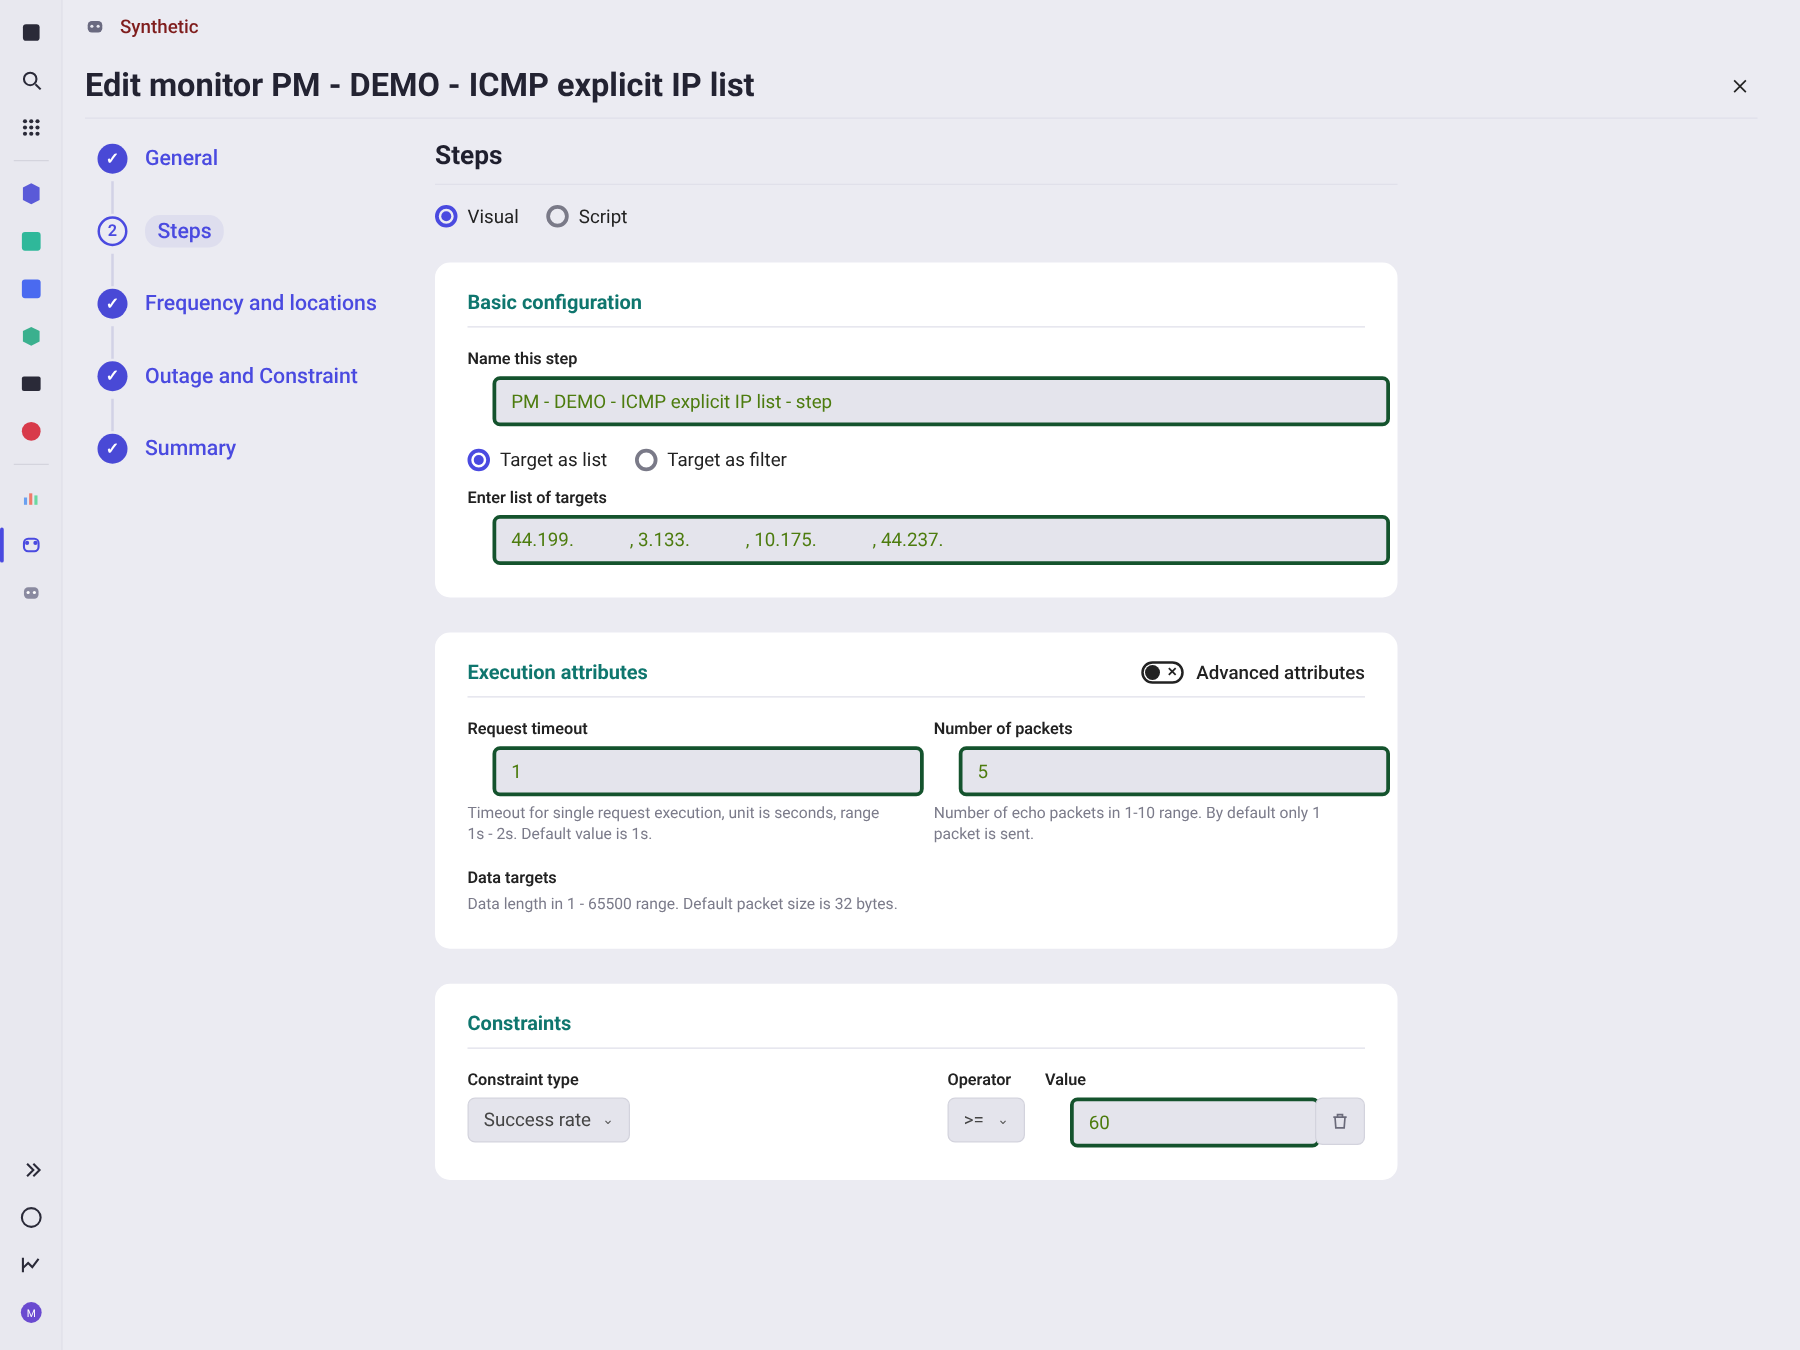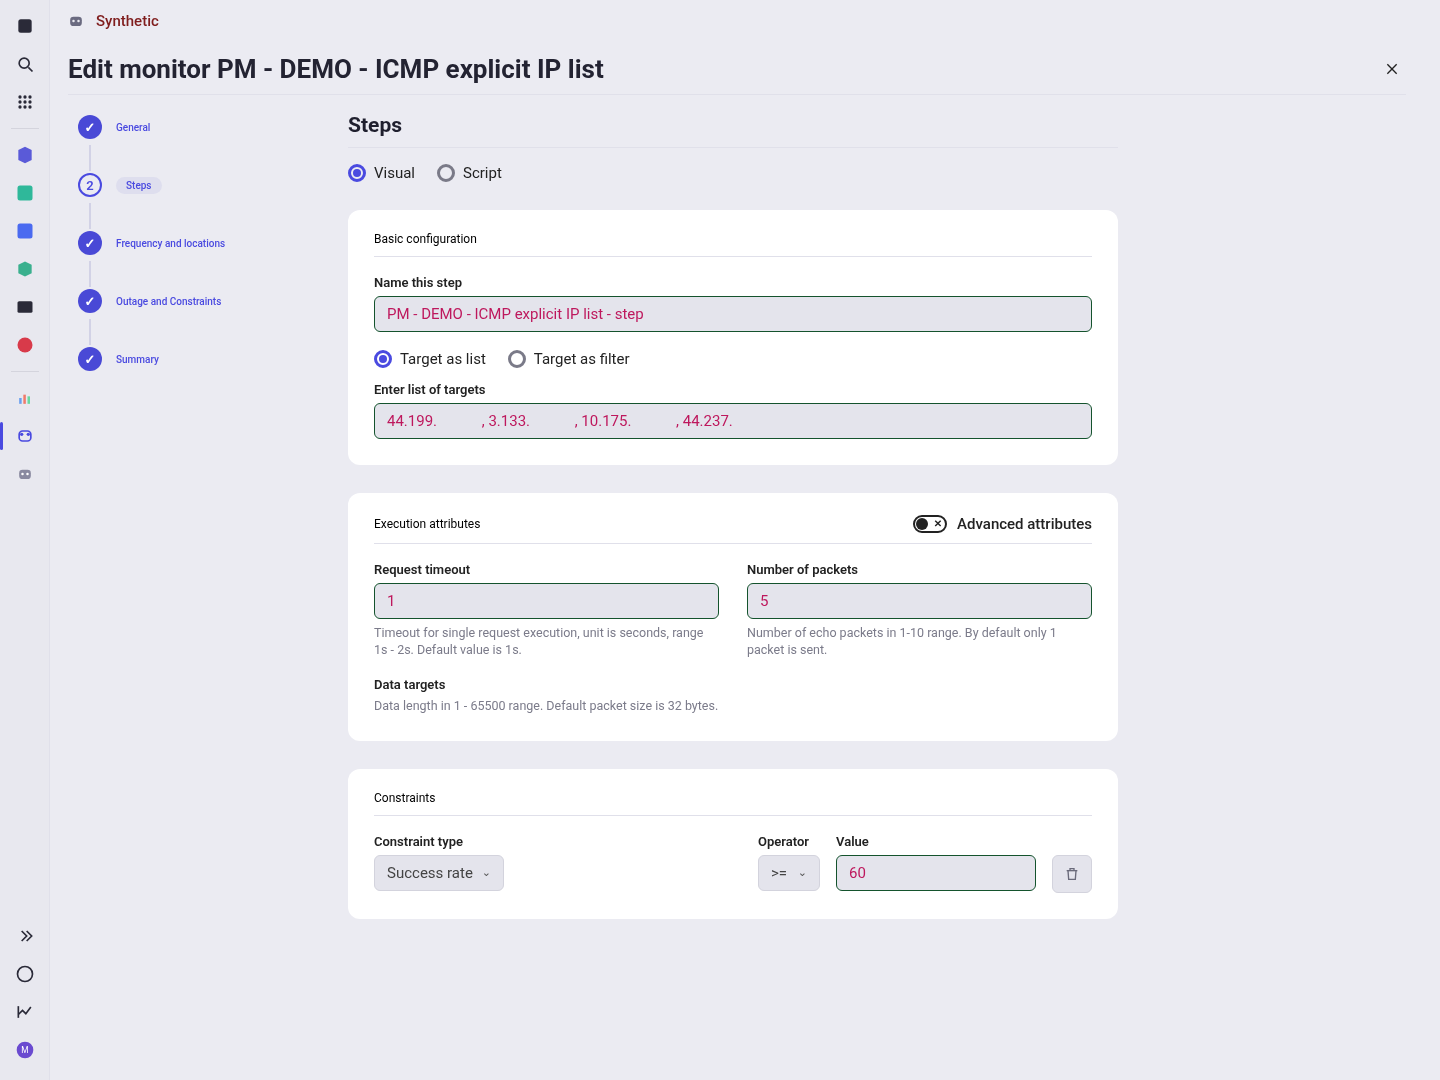--- a/index.html
+++ b/index.html
@@ -39,40 +39,40 @@
   .close-btn{width:28px;height:28px;border-radius:6px;display:flex;align-items:center;justify-content:center;cursor:pointer;color:#333;}
 
   .layout{display:flex;gap:20px;margin-top:18px;}
 
   
   .stepper{width:260px;flex-shrink:0;padding-left:10px;}
   .step{display:flex;align-items:center;gap:14px;height:28px;margin-bottom:4px;cursor:pointer;}
   .step-circle{width:24px;height:24px;border-radius:50%;display:flex;align-items:center;justify-content:center;font-size:13px;font-weight:600;}
   .step-circle.done{background:var(--step-done);color:#fff;}
   .step-circle.current{border:2px solid var(--primary);color:var(--primary);background:transparent;}
-  .step-label{font-size:10px;color:var(--primary);font-weight:500;}
+  .step-label{font-size:17px;color:var(--primary);font-weight:500;}
   .step-label.pill{background:#dedeee;border-radius:12px;padding:3px 10px;}
   .step-connector{width:2px;height:26px;background:#d2d2e6;margin-left:11px;}
 
   
   .content{flex:1;max-width:770px;}
   .content h2.section-lead{font-size:21px;font-weight:700;margin:0 0 16px 0;padding-bottom:10px;border-bottom:1px solid var(--border);}
 
   .radio-row{display:flex;gap:22px;align-items:center;margin-bottom:28px;}
   .radio{display:flex;gap:8px;cursor:pointer;}
   .radio .dot{width:18px;height:18px;border-radius:50%;border:3px solid #7a7a88;display:flex;align-items:center;justify-content:center;}
   .radio.selected .dot{border-color:var(--primary);}
   .radio.selected .dot::after{content:"";width:8px;height:8px;border-radius:50%;background:var(--primary);}
   .radio .lab{font-size:15px;color:#222;}
 
   .card{background:var(--panel);border-radius:12px;padding:22px 26px 26px 26px;margin-bottom:28px;}
   .card-head{display:flex;align-items:center;justify-content:space-between;border-bottom:1px solid var(--border);padding-bottom:10px;margin-bottom:18px;}
-  .card-title{font-size:12px;font-weight:400;color:#000000;}
+  .card-title{font-size:16px;font-weight:700;color:#0f766e;}
   .field-label{font-size:13px;font-weight:600;color:#222;margin-bottom:6px;display:block;}
-  .input{width:100%;background:var(--input-bg);border:1px solid #14532d;border-radius:6px;padding:8px 12px;font-size:15px;color:#be185d;}
+  .input{width:100%;background:var(--input-bg);border:3px solid #14532d;border-radius:6px;padding:8px 12px;font-size:15px;color:#4d7c0f;margin-left:20px;}
   .help{font-size:12.5px;color:#7b7b8a;margin-top:6px;line-height:1.35;}
   .two-col{display:flex;gap:28px;}
   .two-col > div{flex:1;}
 
   .toggle{display:flex;align-items:center;gap:10px;}
   .toggle-pill{width:34px;height:18px;border:2px solid #222;border-radius:20px;position:relative;cursor:pointer;}
   .toggle-pill::after{content:"";position:absolute;left:1px;top:1px;width:12px;height:12px;border-radius:50%;background:#222;}
   .toggle-x{position:absolute;right:3px;top:1px;font-size:10px;color:#222;font-weight:700;}
   .toggle-lab{font-size:15px;color:#222;font-weight:500;}
 
@@ -231,21 +231,21 @@
         <div class="step-label pill">Steps</div>
       </div>
       <div class="step-connector"></div>
       <div class="step">
         <div class="step-circle done">✓</div>
         <div class="step-label">Frequency and locations</div>
       </div>
       <div class="step-connector"></div>
       <div class="step">
         <div class="step-circle done">✓</div>
-        <div class="step-label">Outage and Constraints</div>
+        <div class="step-label">Outage and Constraint</div>
       </div>
       <div class="step-connector"></div>
       <div class="step">
         <div class="step-circle done">✓</div>
         <div class="step-label">Summary</div>
       </div>
     </div>
 
     <div class="content">
       <h2 class="section-lead">Steps</h2>

